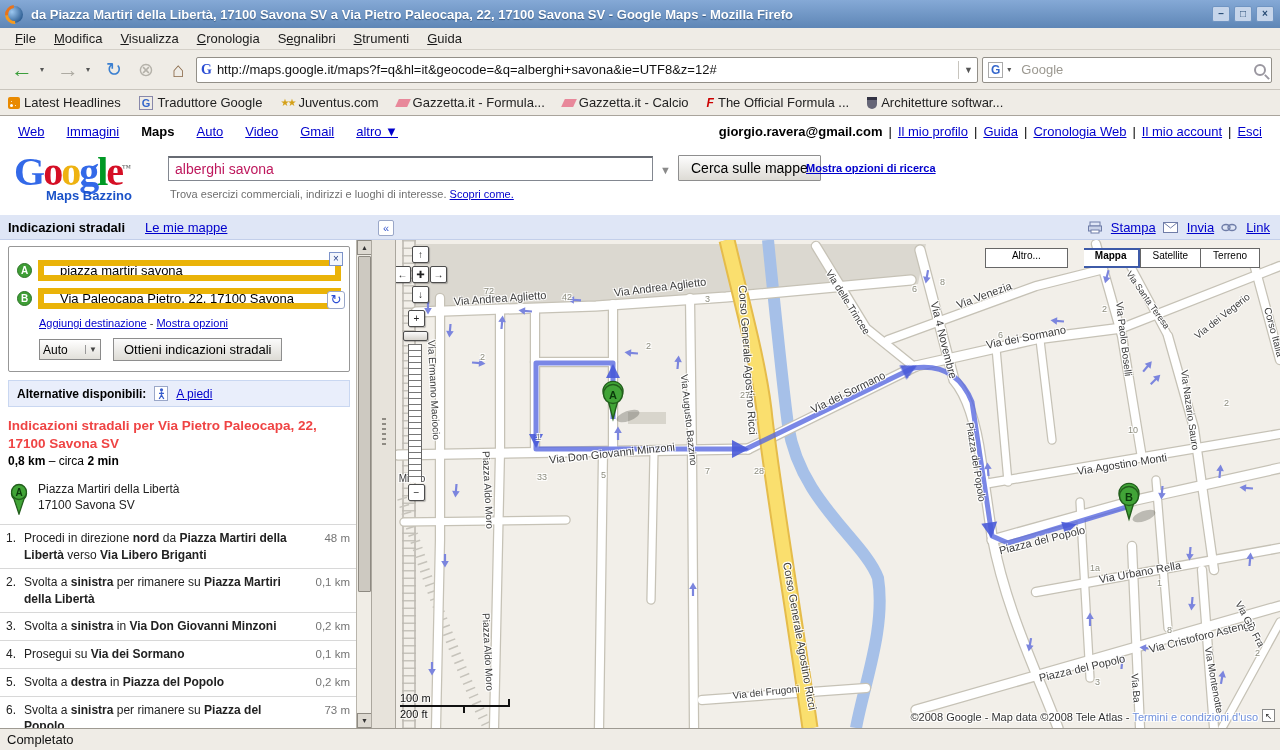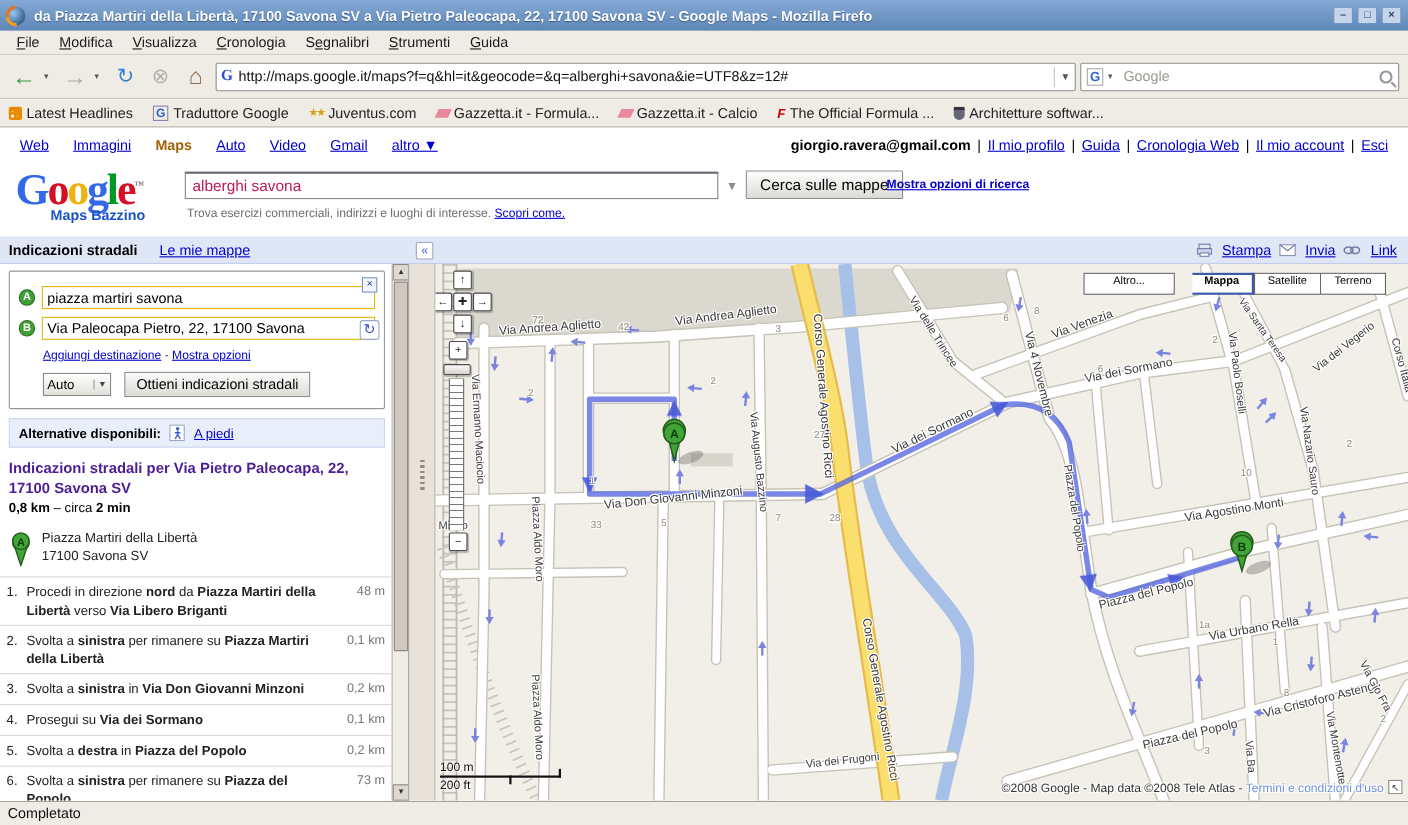--- a/index.html
+++ b/index.html
@@ -47,21 +47,21 @@
   .ic-g { font-size:11px; font-weight:bold; color:#3366CC; border:1px solid #88A; line-height:12px; padding:0 2px; }
   .ic-stars { color:#D4A017; font-size:10px; letter-spacing:-2px; }
   .ic-gz { width:12px; height:8px; background:#E8889A; transform:skewX(-25deg); }
   .ic-f1 { color:#CC0000; font-weight:bold; font-style:italic; font-size:12px; }
   .ic-shield { width:10px; height:12px; background:#667; border-radius:0 0 5px 5px; border-top:3px solid #334; }
 
   
   .gheader { height:30px; background:#fff; display:flex; align-items:center; padding:0 18px; font-size:13px; }
   .gheader a, .linkish { color:#0000CC; text-decoration:underline; cursor:pointer; }
   .gh-left { display:flex; gap:22px; flex:1 1 auto; align-items:center; }
-  .gh-maps { font-weight:bold; color:#a16207; }
+  .gh-maps { font-weight:bold; color:#000000; }
   .gh-right { display:flex; gap:6px; align-items:center; white-space:nowrap; }
   .gh-email { font-weight:bold; color:#000; }
   .sep { color:#000; }
 
   
   .searcharea { height:69px; position:relative; background:#fff; }
   .glogo { position:absolute; left:14px; top:2px; width:150px; }
   .glogo .big { font-family:"Liberation Serif",serif; font-weight:bold; font-size:40px; letter-spacing:-2px; line-height:40px; }
   .glogo .sub { color:#1A52C8; font-weight:bold; font-size:13px; text-align:center; margin-top:-4px; }
   .lG1{color:#3369E8}.lo1{color:#D50F25}.lo2{color:#EEB211}.lg2{color:#3369E8}.ll{color:#009925}.le{color:#D50F25}
@@ -81,35 +81,35 @@
   .collapse { position:absolute; left:378px; top:5px; width:16px; height:16px; background:#fff; border:1px solid #9AA7C8; color:#3B5ACD; font-size:11px; line-height:14px; text-align:center; border-radius:2px; }
 
   
   .content { position:relative; height:488px; overflow:hidden; background:#fff; }
   .sidebar { position:absolute; left:0; top:0; width:356px; height:488px; overflow:hidden; background:#fff; font-size:12px; }
 
   .dirpanel { margin:6px 6px 0 8px; border:1px solid #979797; border-radius:2px; padding:6px 8px 10px; position:relative; }
   .closex { position:absolute; right:6px; top:5px; width:14px; height:14px; border:1px solid #7C93C9; color:#27408B; font-size:10px; line-height:12px; text-align:center; background:#F3F6FC; }
   .wayrow { display:flex; align-items:center; gap:6px; margin-top:7px; }
   .wpt { width:15px; height:15px; border-radius:50%; background:#3F9E36; border:1px solid #2C7425; color:#fff; font-size:10px; font-weight:bold; text-align:center; line-height:13px; flex:0 0 auto; }
-  .wayinput { flex:1 1 auto; height:21px; border:1px solid #eab308; font-size:13px; padding:1px 4px; font-family:inherit; }
+  .wayinput { flex:1 1 auto; height:21px; border:6px solid #eab308; font-size:13px; padding:1px 16px; font-family:inherit; }
   .swapbtn { position:absolute; right:4px; top:44px; width:18px; height:18px; border:1px solid #9AA7C8; border-radius:3px; color:#2B4ED4; background:#fff; font-size:13px; line-height:16px; text-align:center; }
   .formlinks { margin:8px 0 0 22px; font-size:11px; }
   .formlinks .dash { color:#333; text-decoration:none; }
   .formctl { margin:9px 0 0 22px; display:flex; gap:12px; align-items:center; }
   .modesel { width:62px; height:21px; border:1px solid #8A8A8A; background:linear-gradient(#FFF,#E2E0DA); font-size:12px; display:flex; align-items:center; justify-content:space-between; padding:0 3px; }
   .modesel .dd { font-size:8px; color:#444; border-left:1px solid #999; padding-left:3px; }
   .getdirbtn { height:23px; padding:0 10px; font-size:13px; background:linear-gradient(#FBFBFB,#DDDBD5); border:1px solid #8E8E8E; }
 
   .altbar { margin:8px 6px 0 8px; background:#E9EEFB; border:1px solid #C9D7F1; padding:5px 8px; display:flex; align-items:center; gap:8px; font-size:12px; }
   .altbar b { font-size:12px; }
   .walkico { width:14px; height:15px; background:#fff; border:1px solid #9AA7C8; display:inline-flex; align-items:center; justify-content:center; }
 
   .dirsummary { margin:10px 8px 0; }
-  .dirsummary h2 { font-size:13.5px; line-height:1.3; color:#4c1d95; }
+  .dirsummary h2 { font-size:13.5px; line-height:1.3; color:#ef4444; }
   .distline { font-size:12px; margin-top:2px; }
   .originrow { margin:13px 8px 0; display:flex; gap:8px; align-items:flex-start; padding-bottom:9px; }
   .originrow .olines { font-size:12px; line-height:1.35; color:#222; }
 
   .steps { }
   .step { display:flex; border-top:1px solid #D8D8D8; padding:5px 6px 5px 6px; line-height:1.38; }
   .step .num { width:18px; flex:0 0 auto; color:#222; }
   .step .txt { flex:1 1 auto; color:#222; padding-right:4px; }
   .step .dist { width:44px; flex:0 0 auto; text-align:right; color:#757575; font-size:11.5px; padding-top:1px; }
 

